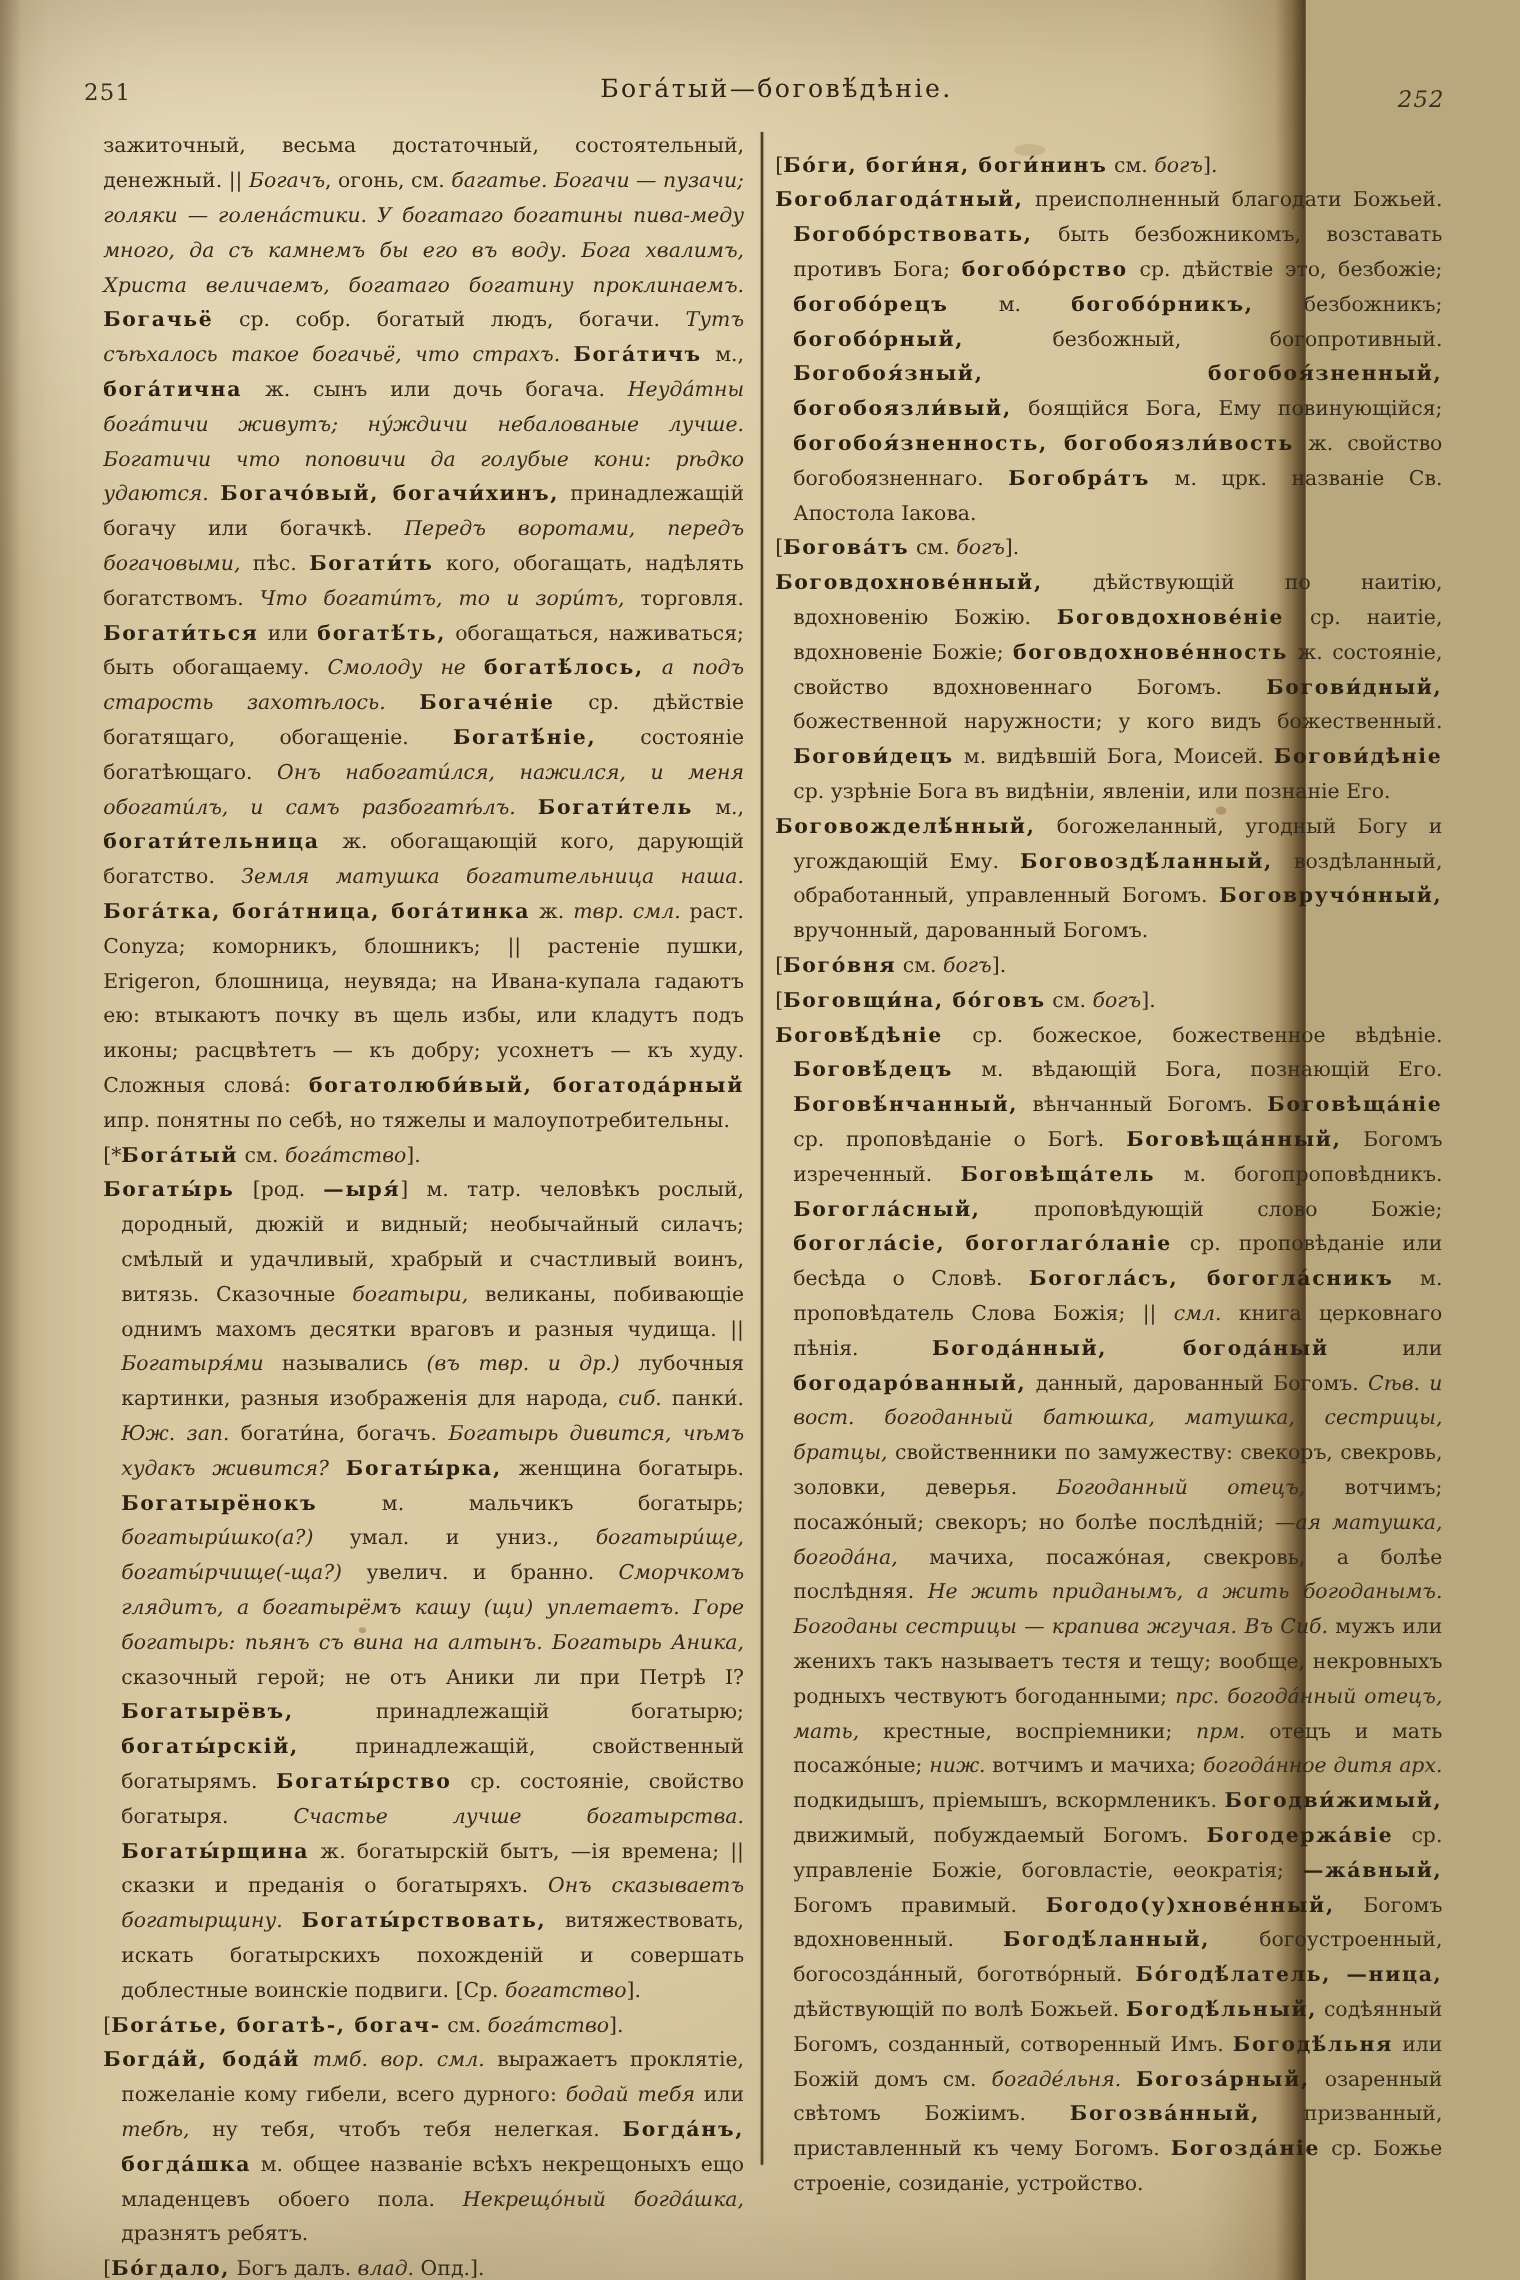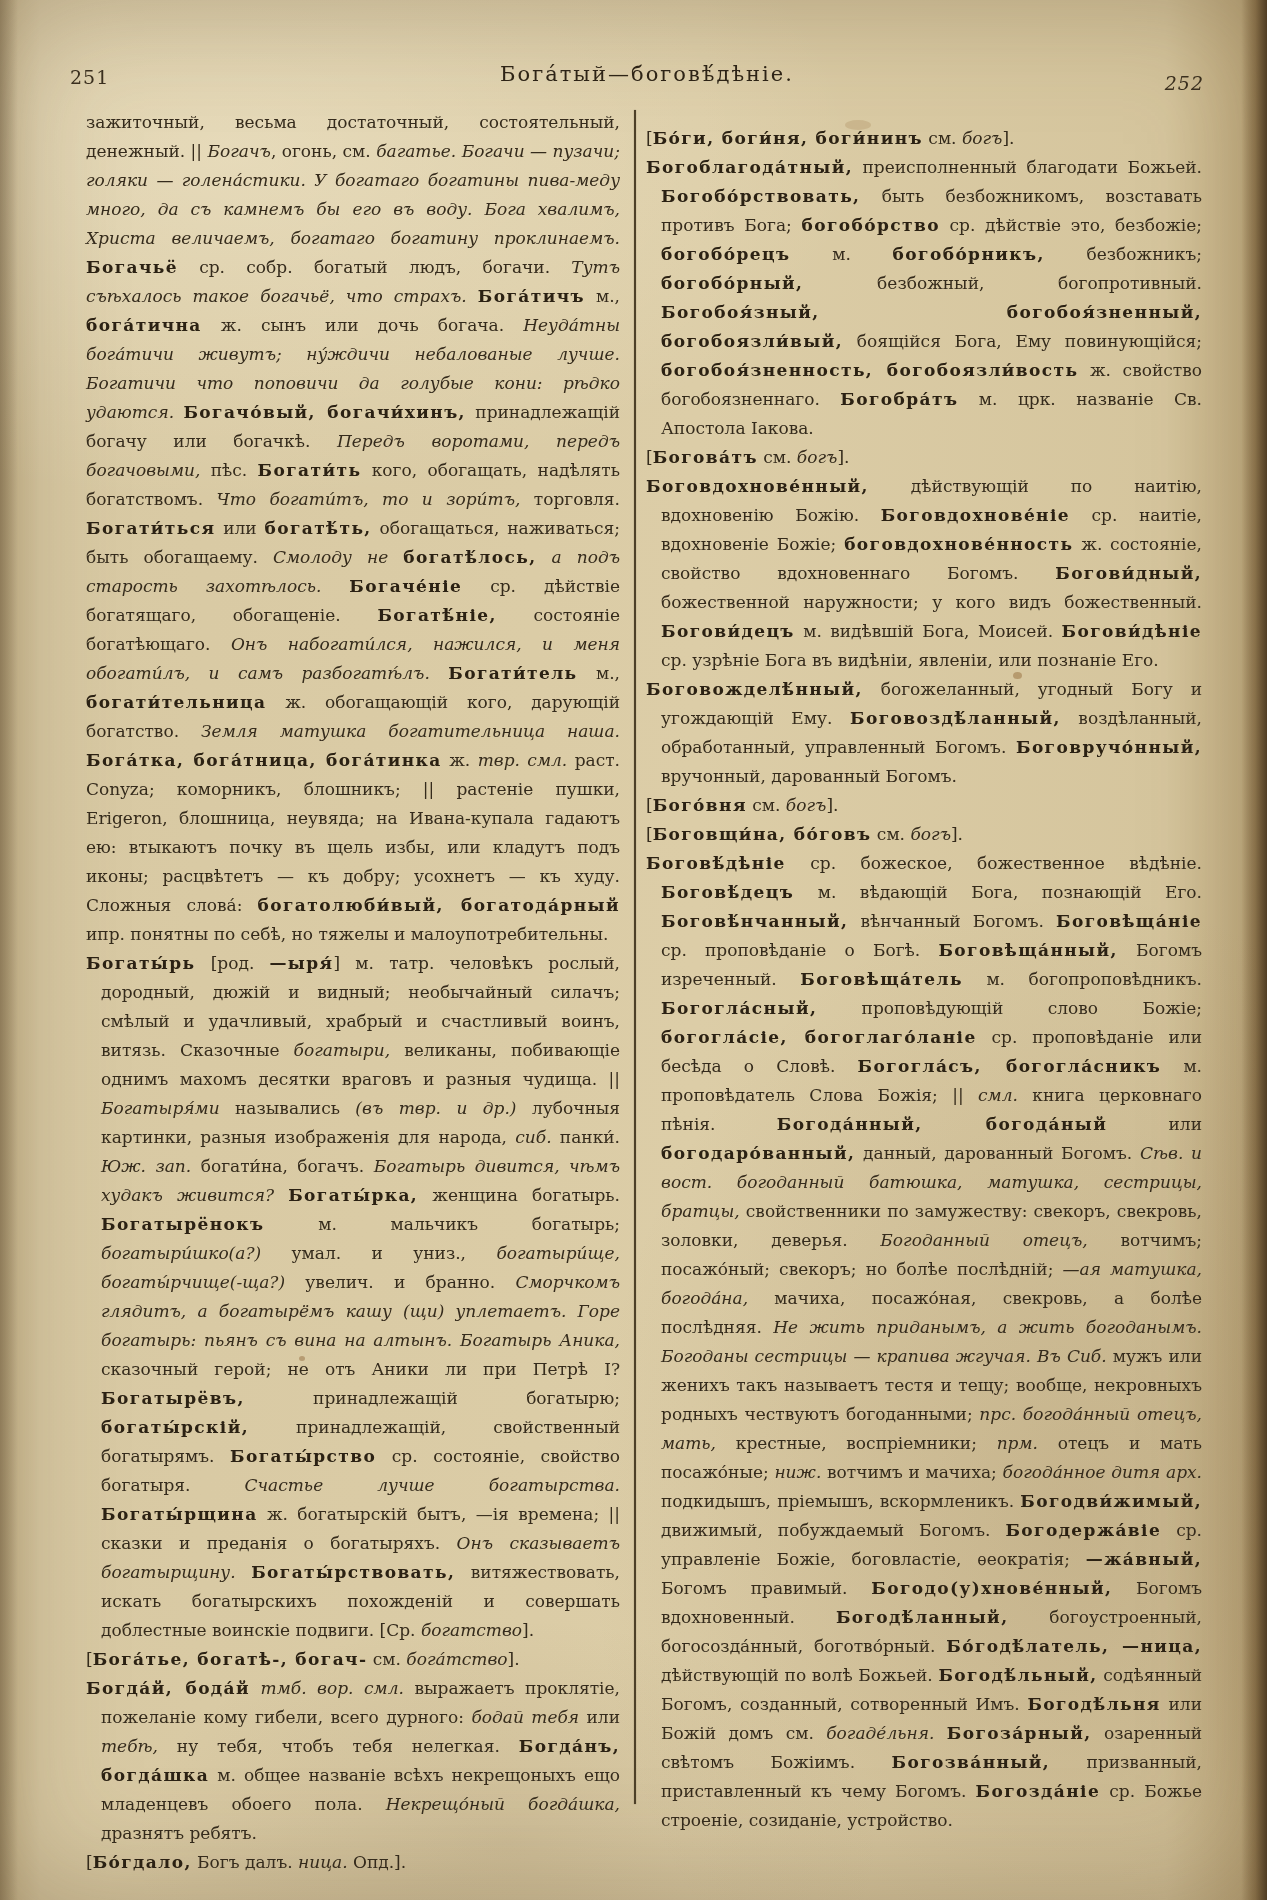--- a/index.html
+++ b/index.html
@@ -2,21 +2,21 @@
 <html><head>
 <meta charset="utf-8">
 <style>
   html,body{margin:0;padding:0;}
   body{
     width:1267px;height:1900px;overflow:hidden;
     font-family:"DejaVu Serif","Liberation Serif",serif;
     background:#b9a87e;
   }
   .page{
-    position:relative;width:1267px;height:1900px;
+    position:relative;width:1088px;height:1900px;
     background:
       radial-gradient(ellipse 900px 500px at 18% 8%, rgba(255,248,226,0.35), rgba(255,248,226,0) 70%),
       radial-gradient(ellipse 700px 900px at 85% 80%, rgba(120,90,50,0.18), rgba(120,90,50,0) 70%),
       radial-gradient(ellipse 500px 300px at 40% 97%, rgba(110,85,50,0.12), rgba(110,85,50,0) 75%),
       linear-gradient(90deg, #c9b78d 0px, #d8c9a3 40px, #dccda7 55%, #d5c59d 92%, #c4b084 98%, #a98f60 100%),
       #d8c9a3;
     box-shadow:inset 0 0 120px rgba(92,70,38,0.35);
     color:#342a1b;
   }
   .edge-right{
@@ -71,24 +71,25 @@
 
   <div class="header">
     <span class="pgnum pgnum-left">251</span>
     <span class="running-title">Бога́тый—боговѣ́дѣніе.</span>
     <span class="pgnum pgnum-right">252</span>
   </div>
 
   <div class="columns">
     <div class="col col-left">
         <div class="para cont"><span class="run-n">зажиточный, весьма достаточный, состоятельный, денежный. || </span><span class="run-i">Богачъ</span><span class="run-n">, огонь, см. </span><span class="run-i">багатье. Богачи — пузачи; голяки — голена́стики. У богатаго богатины пива-меду много, да съ камнемъ бы его въ воду. Бога хвалимъ, Христа величаемъ, богатаго богатину проклинаемъ. </span><span class="run-b">Богачьё</span><span class="run-n"> ср. собр. богатый людъ, богачи. </span><span class="run-i">Тутъ съѣхалось такое богачьё, что страхъ. </span><span class="run-b">Бога́тичъ</span><span class="run-n"> м., </span><span class="run-b">бога́тична</span><span class="run-n"> ж. сынъ или дочь богача. </span><span class="run-i">Неуда́тны бога́тичи живутъ; ну́ждичи небалованые лучше. Богатичи что поповичи да голубые кони: рѣдко удаются. </span><span class="run-b">Богачо́вый, богачи́хинъ,</span><span class="run-n"> принадлежащій богачу или богачкѣ. </span><span class="run-i">Передъ воротами, передъ богачовыми, </span><span class="run-n">пѣс. </span><span class="run-b">Богати́ть</span><span class="run-n"> кого, обогащать, надѣлять богатствомъ. </span><span class="run-i">Что богати́тъ, то и зори́тъ, </span><span class="run-n">торговля. </span><span class="run-b">Богати́ться</span><span class="run-n"> или </span><span class="run-b">богатѣ́ть,</span><span class="run-n"> обогащаться, наживаться; быть обогащаему. </span><span class="run-i">Смолоду не </span><span class="run-b">богатѣ́лось,</span><span class="run-i"> а подъ старость захотѣлось. </span><span class="run-b">Богаче́ніе</span><span class="run-n"> ср. дѣйствіе богатящаго, обогащеніе. </span><span class="run-b">Богатѣ́ніе,</span><span class="run-n"> состояніе богатѣющаго. </span><span class="run-i">Онъ набогати́лся, нажился, и меня обогати́лъ, и самъ разбогатѣ́лъ. </span><span class="run-b">Богати́тель</span><span class="run-n"> м., </span><span class="run-b">богати́тельница</span><span class="run-n"> ж. обогащающій кого, дарующій богатство. </span><span class="run-i">Земля матушка богатительница наша. </span><span class="run-b">Бога́тка, бога́тница, бога́тинка</span><span class="run-n"> ж. </span><span class="run-i">твр. смл. </span><span class="run-n">раст. Conyza; коморникъ, блошникъ; || растеніе пушки, Erigeron, блошница, неувяда; на Ивана-купала гадаютъ ею: втыкаютъ почку въ щель избы, или кладутъ подъ иконы; расцвѣтетъ — къ добру; усохнетъ — къ худу. Сложныя слова́: </span><span class="run-b">богатолюби́вый, богатода́рный</span><span class="run-n"> ипр. понятны по себѣ, но тяжелы и малоупотребительны.</span></div>
+        <div class="para entry"><span class="run-n">[*</span><span class="run-b">Бога́тый</span><span class="run-n"> см. </span><span class="run-i">бога́тство</span><span class="run-n">].</span></div>
         <div class="para entry"><span class="run-b">Богаты́рь</span><span class="run-n"> [род. </span><span class="run-b">—ыря́</span><span class="run-n">] м. татр. человѣкъ рослый, дородный, дюжій и видный; необычайный силачъ; смѣлый и удачливый, храбрый и счастливый воинъ, витязь. Сказочные </span><span class="run-i">богатыри,</span><span class="run-n"> великаны, побивающіе однимъ махомъ десятки враговъ и разныя чудища. || </span><span class="run-i">Богатыря́ми</span><span class="run-n"> назывались </span><span class="run-i">(въ твр. и др.)</span><span class="run-n"> лубочныя картинки, разныя изображенія для народа, </span><span class="run-i">сиб.</span><span class="run-n"> панки́. </span><span class="run-i">Юж. зап.</span><span class="run-n"> богати́на, богачъ. </span><span class="run-i">Богатырь дивится, чѣмъ худакъ живится? </span><span class="run-b">Богаты́рка,</span><span class="run-n"> женщина богатырь. </span><span class="run-b">Богатырёнокъ</span><span class="run-n"> м. мальчикъ богатырь; </span><span class="run-i">богатыри́шко(а?)</span><span class="run-n"> умал. и униз., </span><span class="run-i">богатыри́ще, богаты́рчище(-ща?)</span><span class="run-n"> увелич. и бранно. </span><span class="run-i">Сморчкомъ глядитъ, а богатырёмъ кашу (щи) уплетаетъ. Горе богатырь: пьянъ съ вина на алтынъ. Богатырь Аника, </span><span class="run-n">сказочный герой; не отъ Аники ли при Петрѣ I? </span><span class="run-b">Богатырёвъ,</span><span class="run-n"> принадлежащій богатырю; </span><span class="run-b">богаты́рскій,</span><span class="run-n"> принадлежащій, свойственный богатырямъ. </span><span class="run-b">Богаты́рство</span><span class="run-n"> ср. состояніе, свойство богатыря. </span><span class="run-i">Счастье лучше богатырства. </span><span class="run-b">Богаты́рщина</span><span class="run-n"> ж. богатырскій бытъ, —ія времена; || сказки и преданія о богатыряхъ. </span><span class="run-i">Онъ сказываетъ богатырщину. </span><span class="run-b">Богаты́рствовать,</span><span class="run-n"> витяжествовать, искать богатырскихъ похожденій и совершать доблестные воинскіе подвиги. [Ср. </span><span class="run-i">богатство</span><span class="run-n">].</span></div>
         <div class="para entry"><span class="run-n">[</span><span class="run-b">Бога́тье, богатѣ-, богач-</span><span class="run-n"> см. </span><span class="run-i">бога́тство</span><span class="run-n">].</span></div>
         <div class="para entry"><span class="run-b">Богда́й, бода́й</span><span class="run-n"> </span><span class="run-i">тмб. вор. смл.</span><span class="run-n"> выражаетъ проклятіе, пожеланіе кому гибели, всего дурного: </span><span class="run-i">бодай тебя</span><span class="run-n"> или </span><span class="run-i">тебѣ,</span><span class="run-n"> ну тебя, чтобъ тебя нелегкая. </span><span class="run-b">Богда́нъ, богда́шка</span><span class="run-n"> м. общее названіе всѣхъ некрещоныхъ ещо младенцевъ обоего пола. </span><span class="run-i">Некрещо́ный богда́шка,</span><span class="run-n"> дразнятъ ребятъ.</span></div>
-        <div class="para entry"><span class="run-n">[</span><span class="run-b">Бо́гдало,</span><span class="run-n"> Богъ далъ. </span><span class="run-i">ница.</span><span class="run-n"> Опд.].</span></div>
+        <div class="para entry"><span class="run-n">[</span><span class="run-b">Бо́гдало,</span><span class="run-n"> Богъ далъ. </span><span class="run-i">влад.</span><span class="run-n"> Опд.].</span></div>
       </div>
     <div class="divider"></div>
     <div class="col col-right">
         <div class="para entry"><span class="run-n">[</span><span class="run-b">Бо́ги, боги́ня, боги́нинъ</span><span class="run-n"> см. </span><span class="run-i">богъ</span><span class="run-n">].</span></div>
         <div class="para entry"><span class="run-b">Богоблагода́тный,</span><span class="run-n"> преисполненный благодати Божьей. </span><span class="run-b">Богобо́рствовать,</span><span class="run-n"> быть безбожникомъ, возставать противъ Бога; </span><span class="run-b">богобо́рство</span><span class="run-n"> ср. дѣйствіе это, безбожіе; </span><span class="run-b">богобо́рецъ</span><span class="run-n"> м. </span><span class="run-b">богобо́рникъ,</span><span class="run-n"> безбожникъ; </span><span class="run-b">богобо́рный,</span><span class="run-n"> безбожный, богопротивный. </span><span class="run-b">Богобоя́зный, богобоя́зненный, богобоязли́вый,</span><span class="run-n"> боящійся Бога, Ему повинующійся; </span><span class="run-b">богобоя́зненность, богобоязли́вость</span><span class="run-n"> ж. свойство богобоязненнаго. </span><span class="run-b">Богобра́тъ</span><span class="run-n"> м. црк. названіе Св. Апостола Іакова.</span></div>
         <div class="para entry"><span class="run-n">[</span><span class="run-b">Богова́тъ</span><span class="run-n"> см. </span><span class="run-i">богъ</span><span class="run-n">].</span></div>
         <div class="para entry"><span class="run-b">Боговдохнове́нный,</span><span class="run-n"> дѣйствующій по наитію, вдохновенію Божію. </span><span class="run-b">Боговдохнове́ніе</span><span class="run-n"> ср. наитіе, вдохновеніе Божіе; </span><span class="run-b">боговдохнове́нность</span><span class="run-n"> ж. состояніе, свойство вдохновеннаго Богомъ. </span><span class="run-b">Богови́дный,</span><span class="run-n"> божественной наружности; у кого видъ божественный. </span><span class="run-b">Богови́децъ</span><span class="run-n"> м. видѣвшій Бога, Моисей. </span><span class="run-b">Богови́дѣніе</span><span class="run-n"> ср. узрѣніе Бога въ видѣніи, явленіи, или познаніе Его.</span></div>
         <div class="para entry"><span class="run-b">Боговожделѣ́нный,</span><span class="run-n"> богожеланный, угодный Богу и угождающій Ему. </span><span class="run-b">Боговоздѣ́ланный,</span><span class="run-n"> воздѣланный, обработанный, управленный Богомъ. </span><span class="run-b">Боговручо́нный,</span><span class="run-n"> вручонный, дарованный Богомъ.</span></div>
         <div class="para entry"><span class="run-n">[</span><span class="run-b">Бого́вня</span><span class="run-n"> см. </span><span class="run-i">богъ</span><span class="run-n">].</span></div>
         <div class="para entry"><span class="run-n">[</span><span class="run-b">Боговщи́на, бо́говъ</span><span class="run-n"> см. </span><span class="run-i">богъ</span><span class="run-n">].</span></div>

